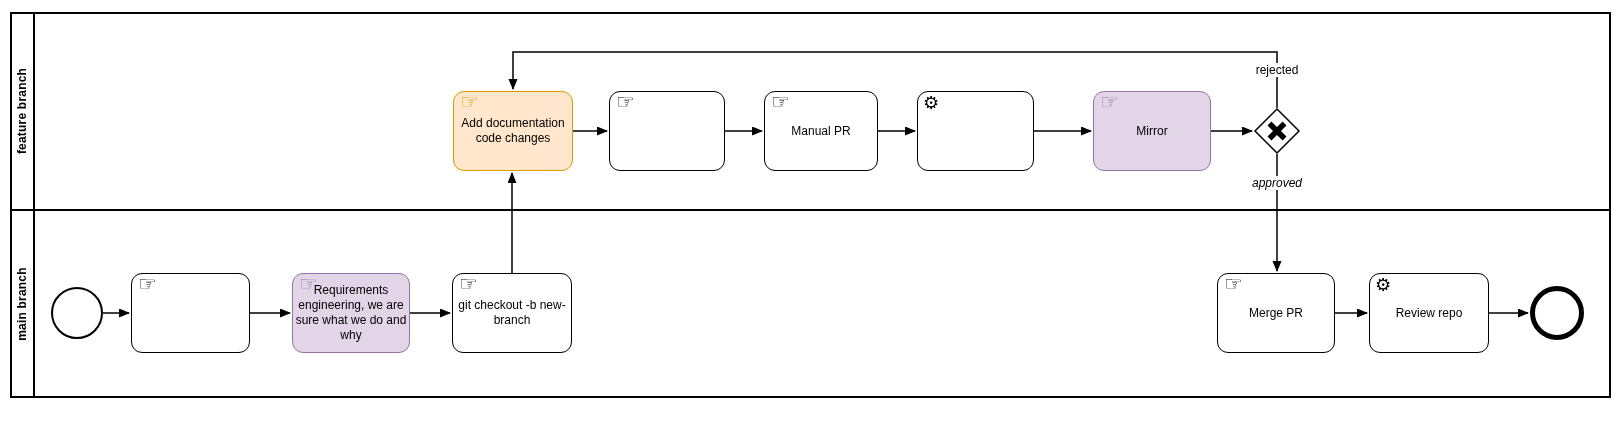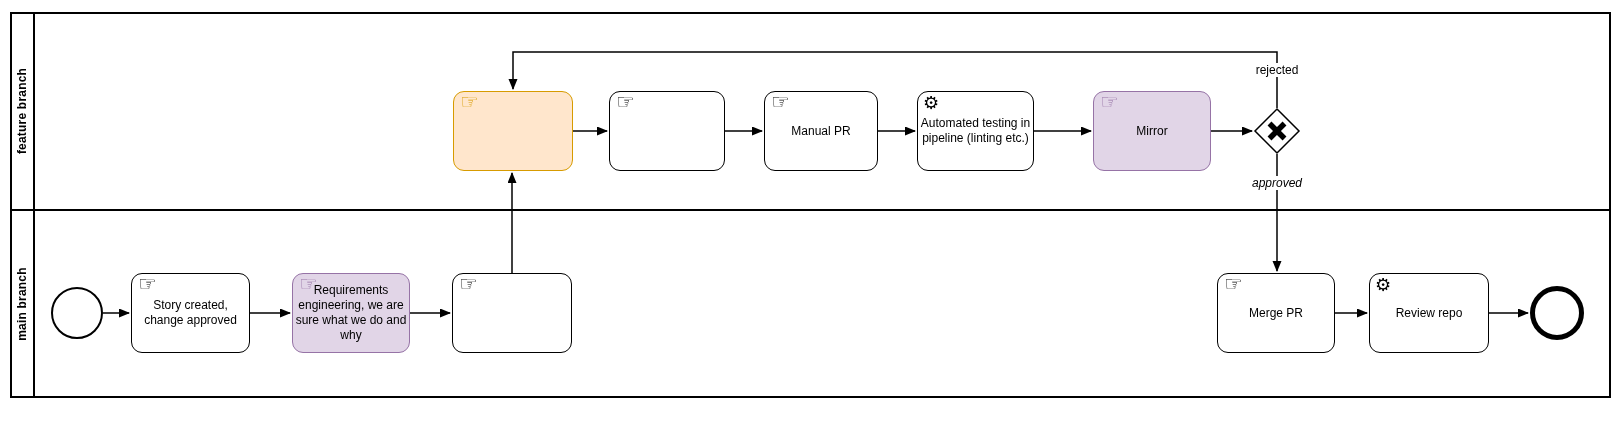--- a/index.html
+++ b/index.html
@@ -124,48 +124,48 @@
       <path d="M1335,313 L1367,313" marker-end="url(#arrow)"></path>
       <path d="M1489,313 L1528,313" marker-end="url(#arrow)"></path>
     </g>
   </svg>
 
   <div class="event start" style="left:51px; top:287px; width:52px; height:52px;"></div>
   <div class="event end" style="left:1530px; top:286px; width:54px; height:54px;"></div>
 
   <div class="task" style="left:131px; top:273px; width:119px; height:80px; --fill:#ffffff; --stroke:#000000;">
     <span class="task-icon">☞</span>
-    <span class="task-label">Story created, change approved</span>
   </div>
 
   <div class="task" style="left:292px; top:273px; width:118px; height:80px; --fill:#e1d5e7; --stroke:#9673a6;">
     <span class="task-icon">☞</span>
     <span class="task-label">Requirements engineering, we are sure what we do and why</span>
   </div>
 
   <div class="task" style="left:452px; top:273px; width:120px; height:80px; --fill:#ffffff; --stroke:#000000;">
     <span class="task-icon">☞</span>
+    <span class="task-label">git checkout -b new-branch</span>
   </div>
 
   <div class="task" style="left:453px; top:91px; width:120px; height:80px; --fill:#ffe6cc; --stroke:#d79b00;">
     <span class="task-icon">☞</span>
+    <span class="task-label">Add documentation code changes</span>
   </div>
 
   <div class="task" style="left:609px; top:91px; width:116px; height:80px; --fill:#ffffff; --stroke:#000000;">
     <span class="task-icon">☞</span>
   </div>
 
   <div class="task" style="left:764px; top:91px; width:114px; height:80px; --fill:#ffffff; --stroke:#000000;">
     <span class="task-icon">☞</span>
     <span class="task-label">Manual PR</span>
   </div>
 
   <div class="task" style="left:917px; top:91px; width:117px; height:80px; --fill:#ffffff; --stroke:#000000;">
     <span class="task-icon gear">⚙</span>
-    <span class="task-label">Automated testing in pipeline (linting etc.)</span>
   </div>
 
   <div class="task" style="left:1093px; top:91px; width:118px; height:80px; --fill:#e1d5e7; --stroke:#9673a6;">
     <span class="task-icon">☞</span>
     <span class="task-label">Mirror</span>
   </div>
 
   <svg class="gateway-svg" style="left:1254px; top:108px;" width="46" height="46" xmlns="http://www.w3.org/2000/svg">
     <polygon points="23,1 45,23 23,45 1,23" fill="#ffffff" stroke="#000000" stroke-width="1.5"></polygon>
     <g stroke="#000000" stroke-width="5.5">

